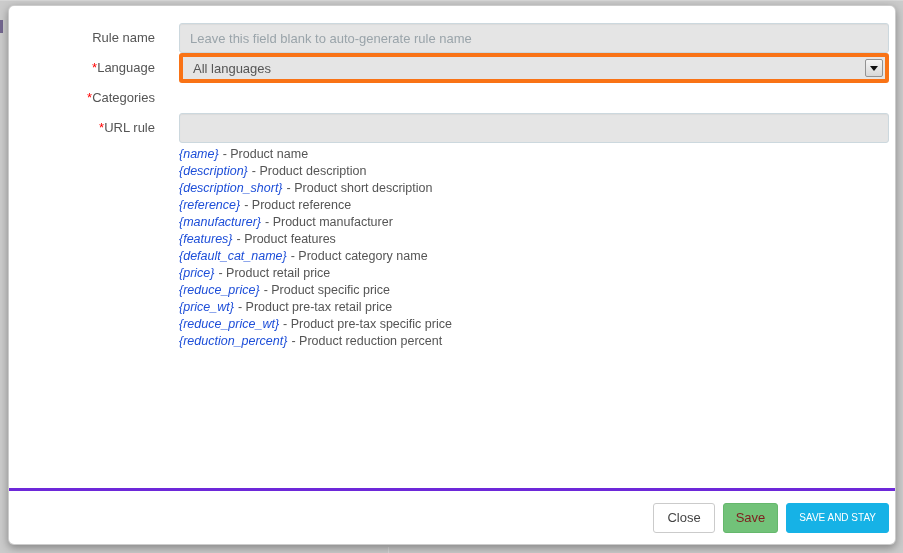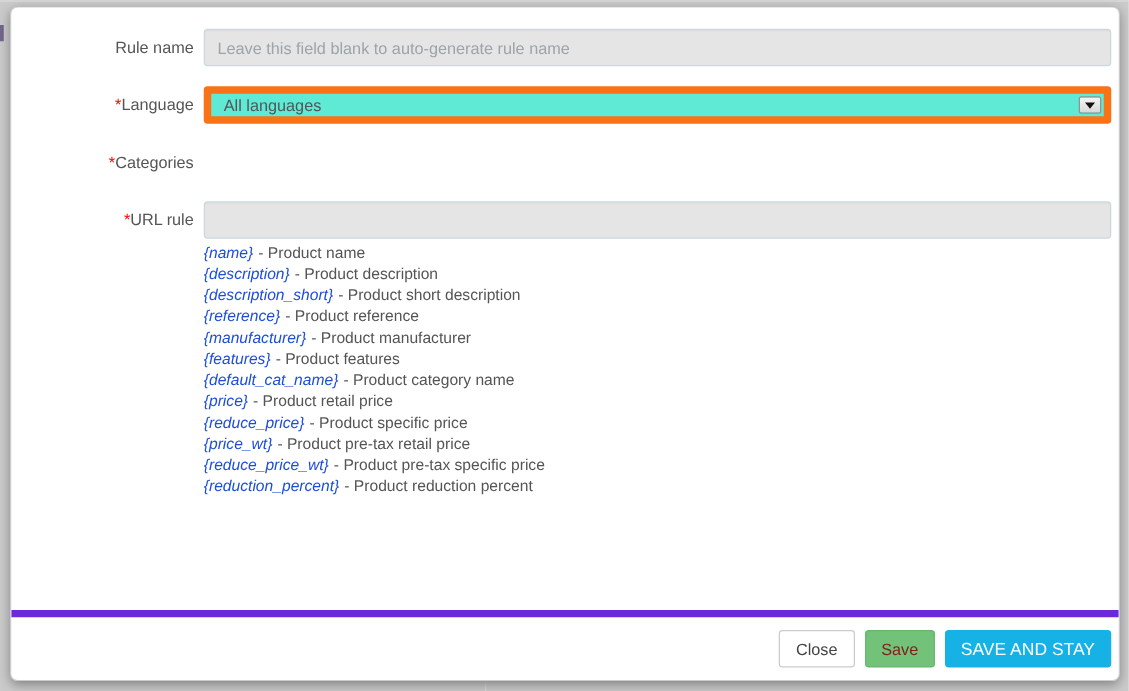--- a/index.html
+++ b/index.html
@@ -34,21 +34,21 @@
   }
   .modal-title { font-size:18px; font-weight:normal; color:#555; line-height:24px; }
   .modal-close {
     position:absolute; right:16px; top:12px;
     font-size:18px; font-weight:bold; color:#c3c3c3;
     cursor:pointer; line-height:18px;
     background:none; border:none; font-family:inherit;
   }
   .modal-body { padding:17px 6px 0 20px; }
 
-  .form-row { display:flex; margin-bottom:16px; }
+  .form-row { display:flex; margin-bottom:0;gap:16px; }
   .form-row.start { align-items:flex-start; }
   .ctl-label {
     width:126px; margin-right:8px; flex:0 0 126px;
     text-align:right; font-size:13px; color:#555; line-height:30px;
     white-space:nowrap;
   }
   .req { color:#f00; }
   .ctl { flex:1; min-width:0; }
 
   .text-input {
@@ -56,22 +56,22 @@
     border:1px solid #ccd8de; border-radius:3px;
     background:#e5e5e5;
     box-shadow:inset 0 1px 1px rgba(0,0,0,0.04);
     padding:0 10px; font-size:13px; color:#555;
     font-family:inherit; outline:none;
   }
   .text-input::placeholder { color:#9aa4aa; opacity:1; }
 
   .select {
     position:relative; height:30px;
-    border:6px solid #f97316; border-radius:3px;
-    background:#5eead4;
+    border:4px solid #f97316; border-radius:3px;
+    background:#e5e5e5;
     font-size:13px; color:#555;
     display:flex; align-items:center;
     padding:0 28px 0 10px;
     cursor:pointer;
   }
   .select-btn {
     position:absolute; right:2px; top:2px; bottom:2px; width:18px;
     background:linear-gradient(#f5f5f5,#d8d8d8);
     border:1px solid #939393; border-radius:2px;
     display:flex; align-items:center; justify-content:center;
@@ -82,34 +82,34 @@
     border-top:5px solid #111;
   }
 
   .token-list { margin-top:3px; }
   .token-line { font-size:12.5px; line-height:17px; color:#555; }
   .tok { color:#1d4ed8;font-style:italic; }
   .tok-desc { margin-left:4px; }
 
   .modal-footer {
     position:absolute; left:0; right:0; bottom:0; height:56px;
-    border-top:6px solid #6d28d9;
+    border-top:3px solid #6d28d9;
     display:flex; justify-content:flex-end; align-items:center;
     padding:0 6px; gap:8px;
     border-radius:0 0 6px 6px;
   }
   .btn {
     height:30px; border-radius:3px; font-size:13px;
     font-family:inherit; cursor:pointer;
     display:inline-flex; align-items:center; justify-content:center;
     padding:0 13px; border:1px solid transparent;
   }
   .btn-default { background:#ffffff; border-color:#cbcbcb; color:#444; }
   .btn-success { background:#72c279; border-color:#65b86c; color:#7f1d1d; padding:4px 12px; }
-  .btn-primary { background:#16b2e6; border-color:#16b2e6; color:#fff; padding:0 12px; font-size:14px; }
+  .btn-primary { background:#16b2e6; border-color:#16b2e6; color:#fff; padding:0 12px; font-size:10px; }
 </style>
 </head>
 <body>
 
 <div class="behind-bottom"></div>
 <div class="behind-vline"></div>
 <div class="behind-purple"></div>
 
 <div class="modal">
 

